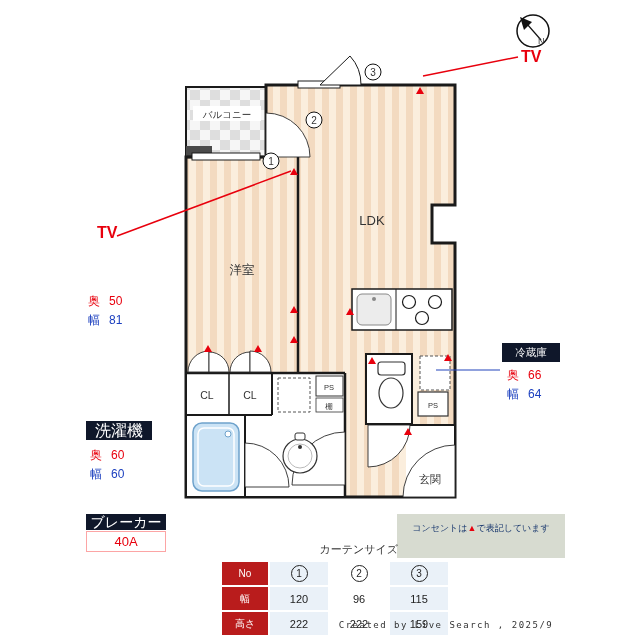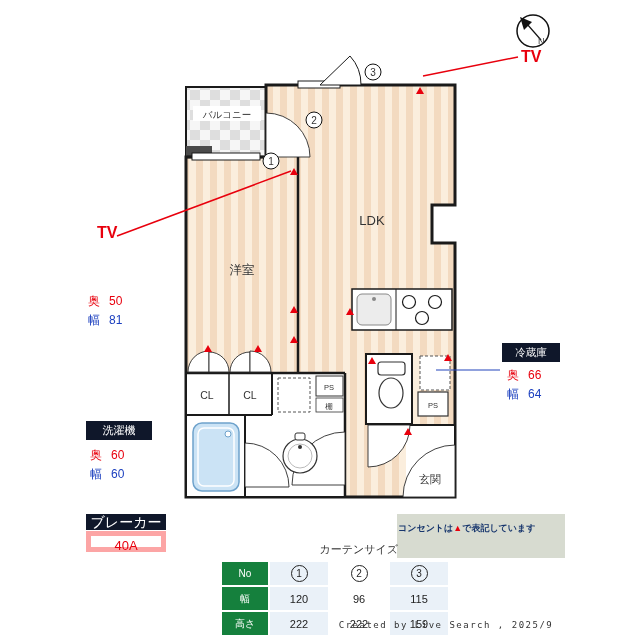--- a/index.html
+++ b/index.html
@@ -6,30 +6,30 @@
   .canvas{position:relative;width:640px;height:640px;background:#fff;overflow:hidden;
           font-family:"Liberation Sans",sans-serif;}
   .abs{position:absolute;}
   svg text{font-family:"Liberation Sans",sans-serif;fill:#333;}
   .red{color:#e8000d;}
   .blue{color:#1b3fbf;}
   .tag{position:absolute;background:#0f172a;color:#fff;text-align:center;box-sizing:border-box;}
   .dims{position:absolute;font-size:12px;line-height:19px;}
   .dims .num{margin-left:9px;}
   .tv-label{position:absolute;color:#e8000d;font-size:16px;font-weight:bold;}
-  .breaker-value{position:absolute;background:#fff;border:5px solid #fca5a5;color:#e8000d;
+  .breaker-value{position:absolute;background:#fff;border:1px solid #fca5a5;color:#e8000d;
                  font-size:13px;text-align:center;box-sizing:border-box;}
   .note-box{position:absolute;left:397px;top:514px;width:168px;height:44px;background:#d7dbd0;
-            color:#17366d;font-size:9px;line-height:16px;padding:6px 1px;box-sizing:border-box;font-weight:bold;}
+            color:#17366d;font-size:9px;line-height:16px;padding:6px 1px;box-sizing:border-box;font-weight:normal;text-align:center;}
   .note-box .mark{color:#e8000d;}
   .curtain-title{position:absolute;left:270px;top:542px;width:128px;text-align:right;
                  font-size:11px;color:#333;}
   .curtain-table{position:absolute;left:222px;top:562px;display:grid;
                  grid-template-columns:46px 58px 58px 58px;grid-auto-rows:23px;gap:2px;}
-  .curtain-table .th{background:#15803d;color:#fff;font-size:10px;display:flex;
+  .curtain-table .th{background:#b91c1c;color:#fff;font-size:10px;display:flex;
                      align-items:center;justify-content:center;}
   .curtain-table .td{background:#fff;color:#222;font-size:11px;display:flex;
                      align-items:center;justify-content:center;}
   .curtain-table .tint{background:#eaf1f8;}
   .circ{display:inline-block;width:15px;height:15px;border:1px solid #222;border-radius:50%;
         line-height:15px;font-size:10px;text-align:center;}
   .credit{position:absolute;left:330px;top:620px;width:232px;text-align:center;
           font-family:"DejaVu Sans Mono",monospace;font-size:9px;letter-spacing:1.5px;color:#333;}
 </style>
 </head>
@@ -175,21 +175,21 @@
 
   <div class="tv-label" style="left:521px;top:48px">TV</div>
 
   <div class="tv-label" style="left:97px;top:224px">TV</div>
 
   <div class="dims" style="left:88px;top:292px">
     <div class="red"><span>奥</span><span class="num">50</span></div>
     <div class="blue"><span>幅</span><span class="num">81</span></div>
   </div>
 
-  <div class="tag" style="left:86px;top:421px;width:66px;height:19px;line-height:19px;font-size:11px">洗濯機</div>
+  <div class="tag" style="left:86px;top:421px;width:66px;height:19px;line-height:19px;font-size:16px">洗濯機</div>
   <div class="dims" style="left:90px;top:446px">
     <div class="red"><span>奥</span><span class="num">60</span></div>
     <div class="blue"><span>幅</span><span class="num">60</span></div>
   </div>
 
   <div class="tag" style="left:502px;top:343px;width:58px;height:19px;line-height:19px;font-size:10.5px">冷蔵庫</div>
   <div class="dims" style="left:507px;top:366px">
     <div class="red"><span>奥</span><span class="num">66</span></div>
     <div class="blue"><span>幅</span><span class="num">64</span></div>
   </div>

